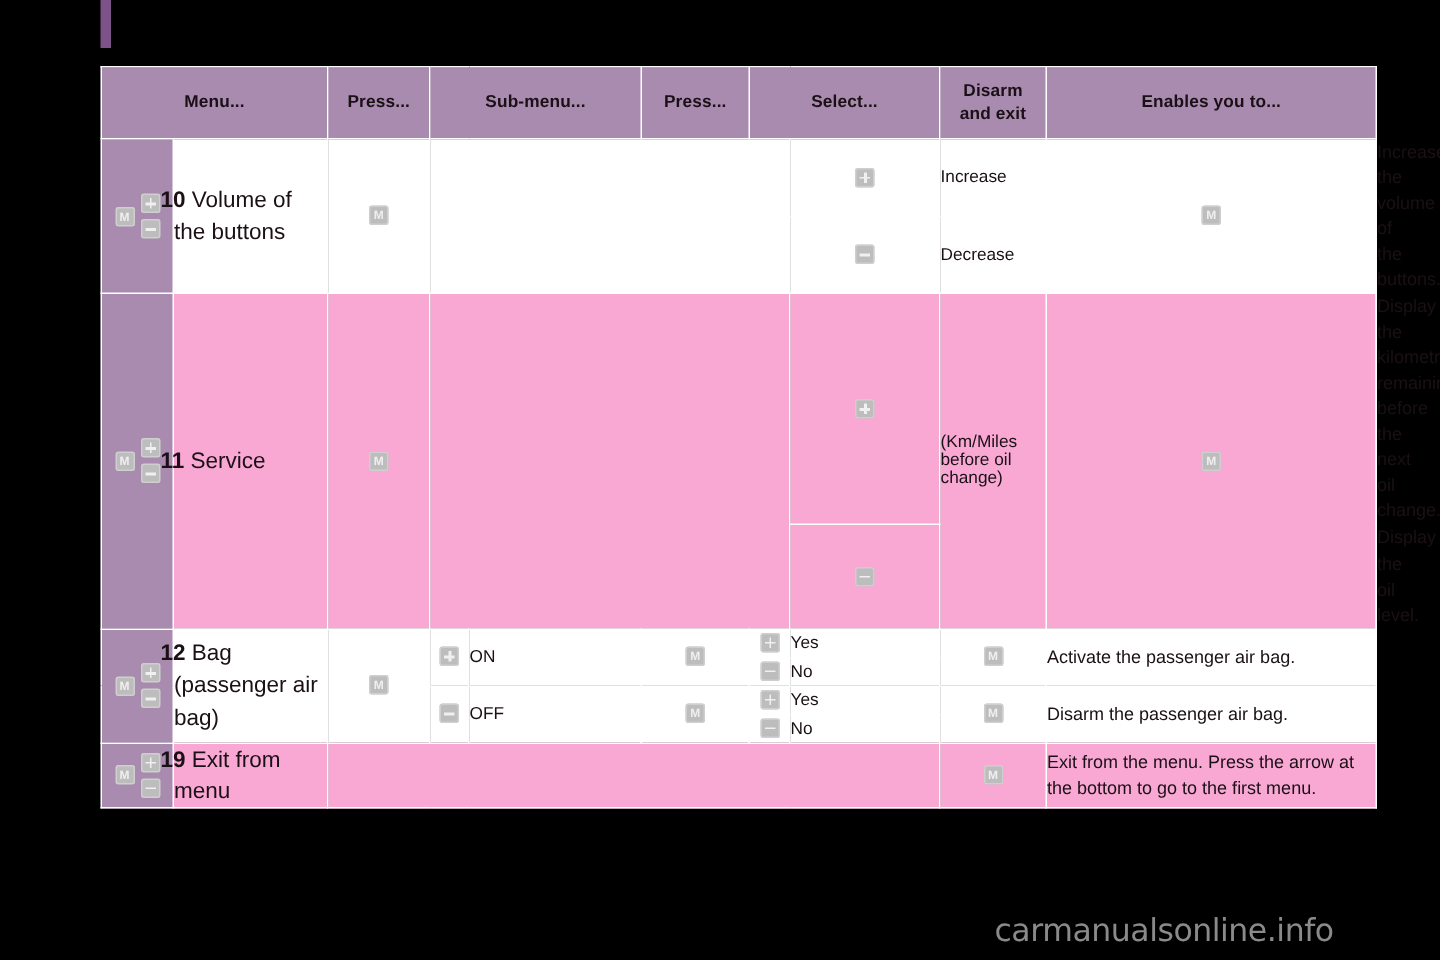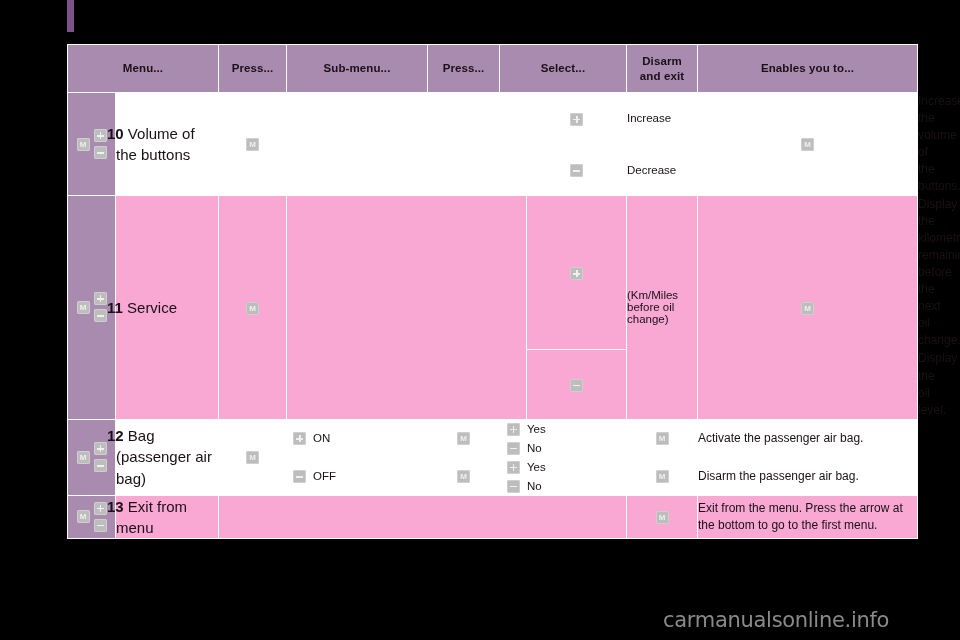--- a/index.html
+++ b/index.html
@@ -308,21 +308,21 @@
       <td class="tone-icon">
         <div class="icon-cluster">
           <span class="btn m"></span>
           <span class="stack">
             <span class="btn plus"></span>
             <span class="btn minus"></span>
           </span>
         </div>
       </td>
       <td class="tone-dark menu-cell">
-        <b>13</b>
+        <b>19</b>
         <span>Exit from menu</span>
       </td>
       <td class="tone-dark" colspan="6"></td>
       <td class="tone-dark center">
         <span class="btn m"></span>
       </td>
       <td class="tone-dark cell-text">Exit from the menu. Press the arrow at the bottom to go to the first menu.</td>
     </tr>
   </tbody>
 </table>

